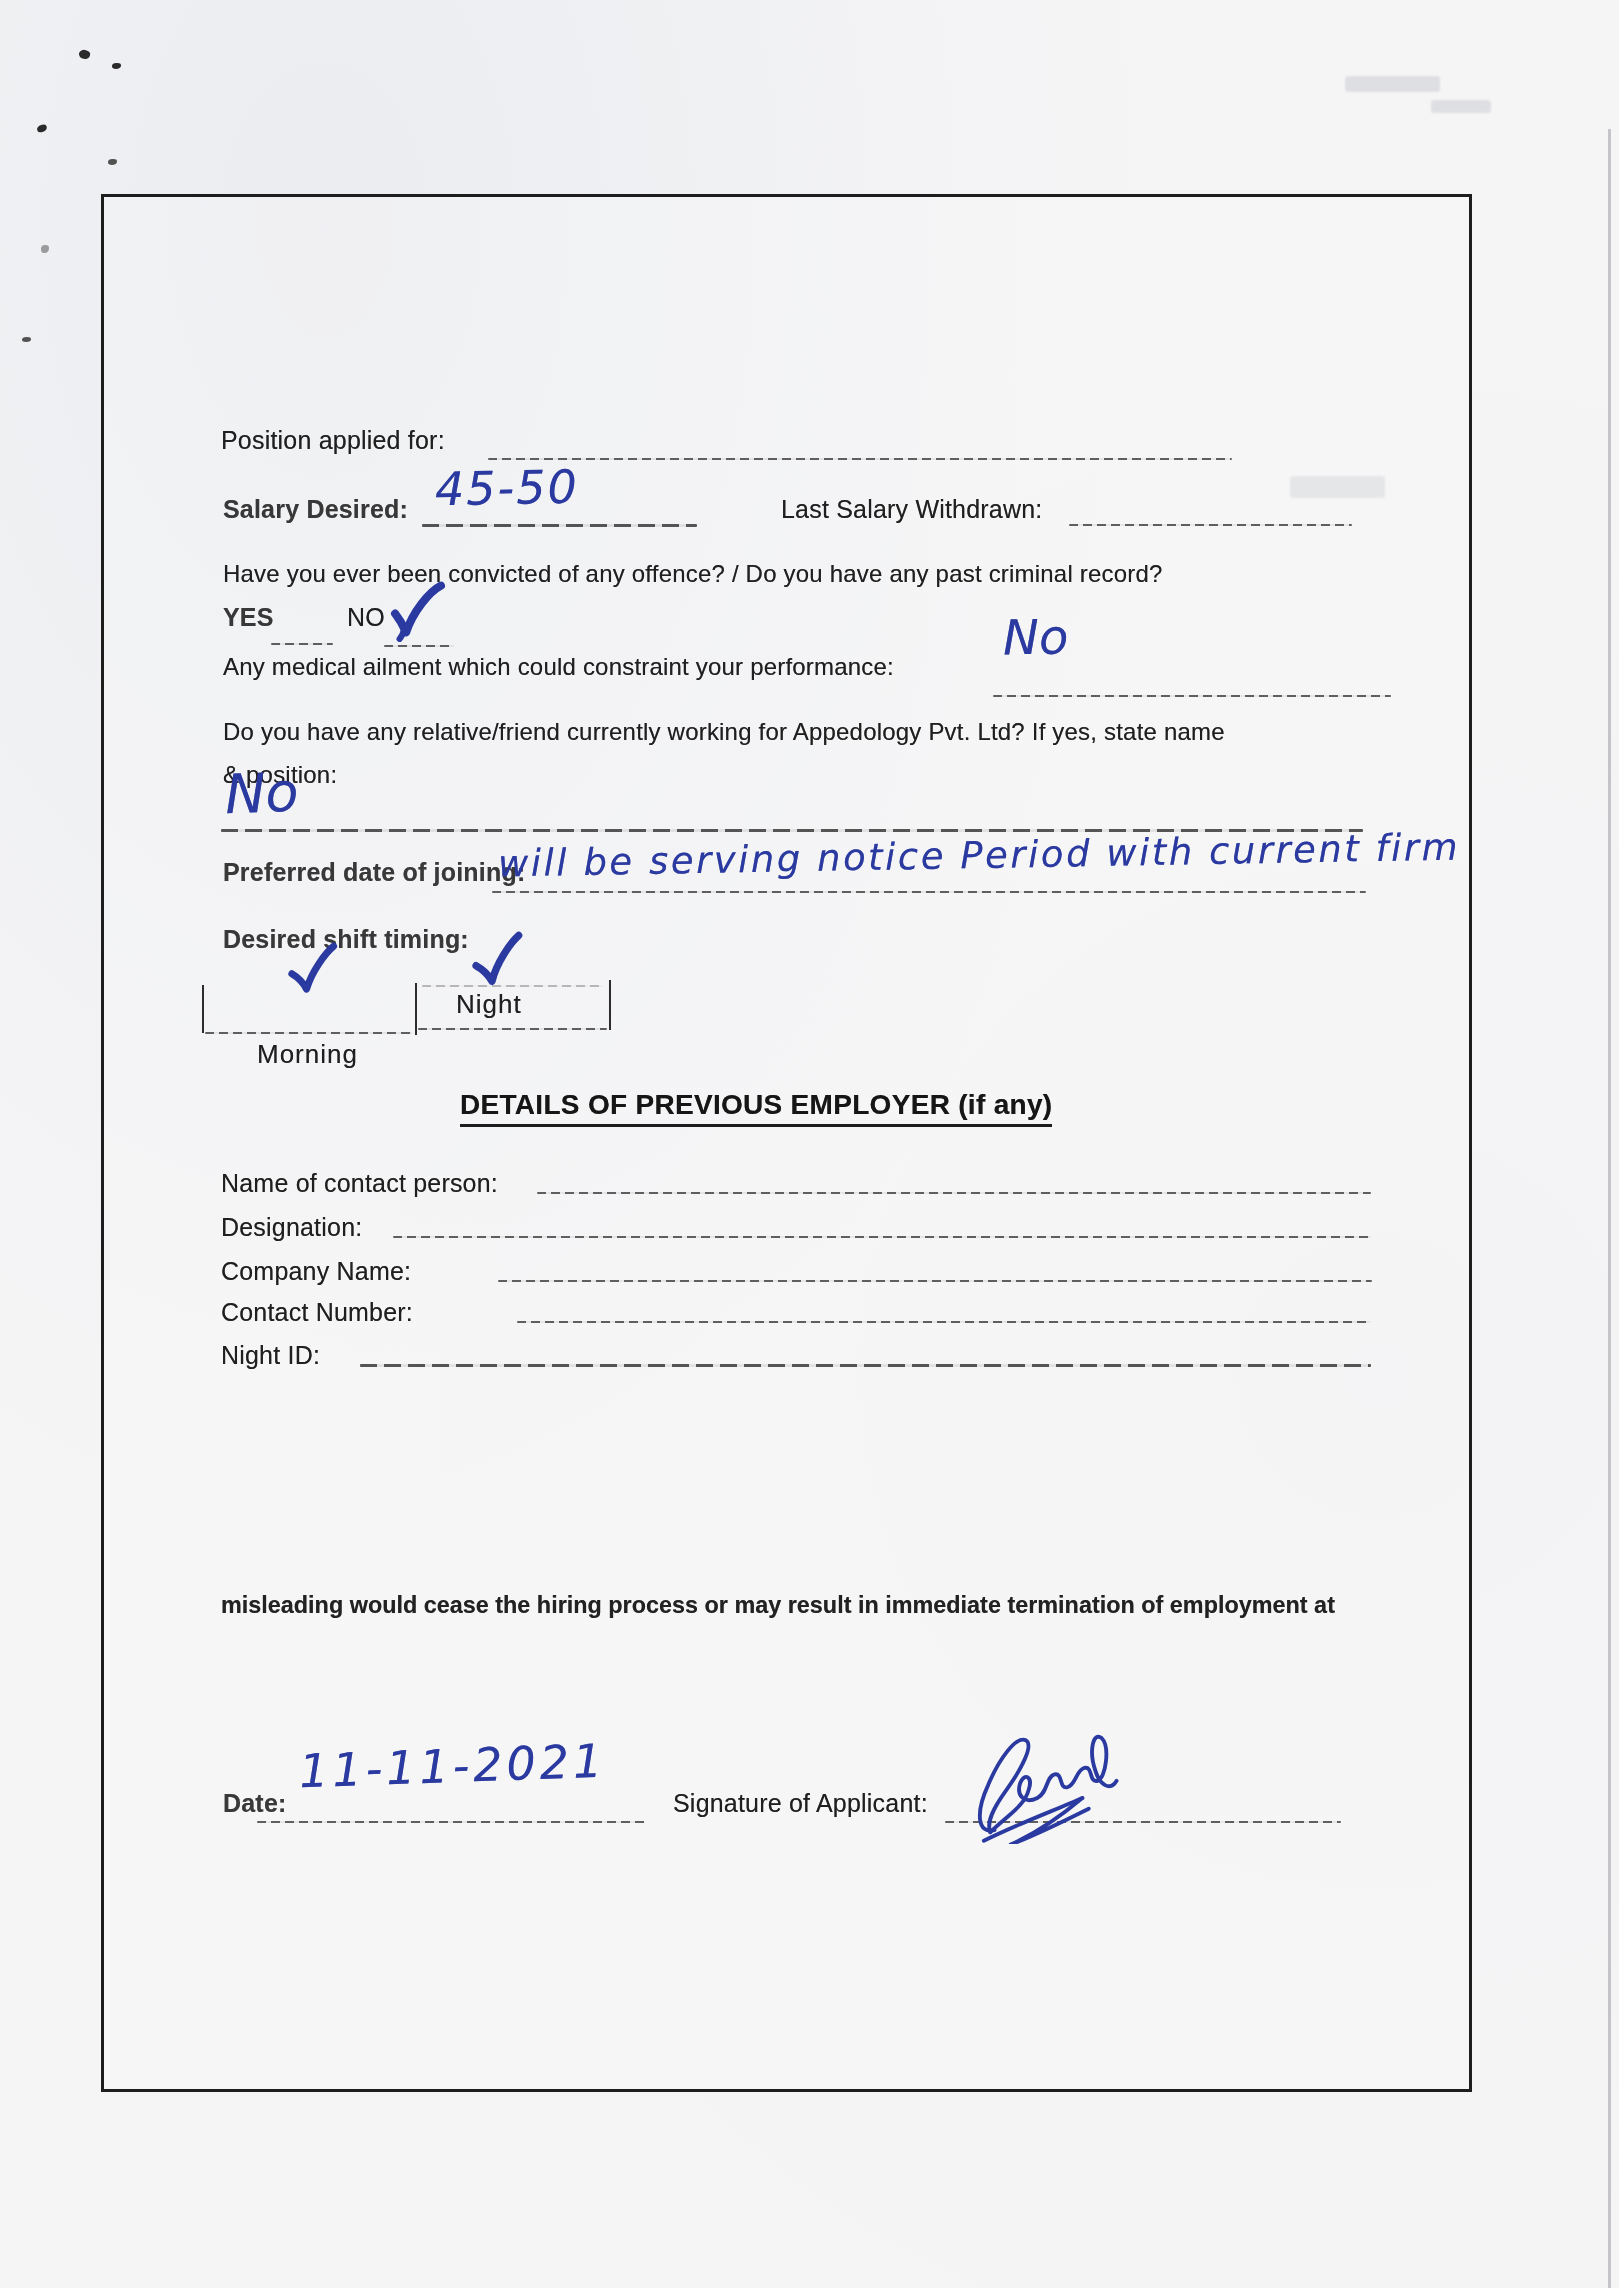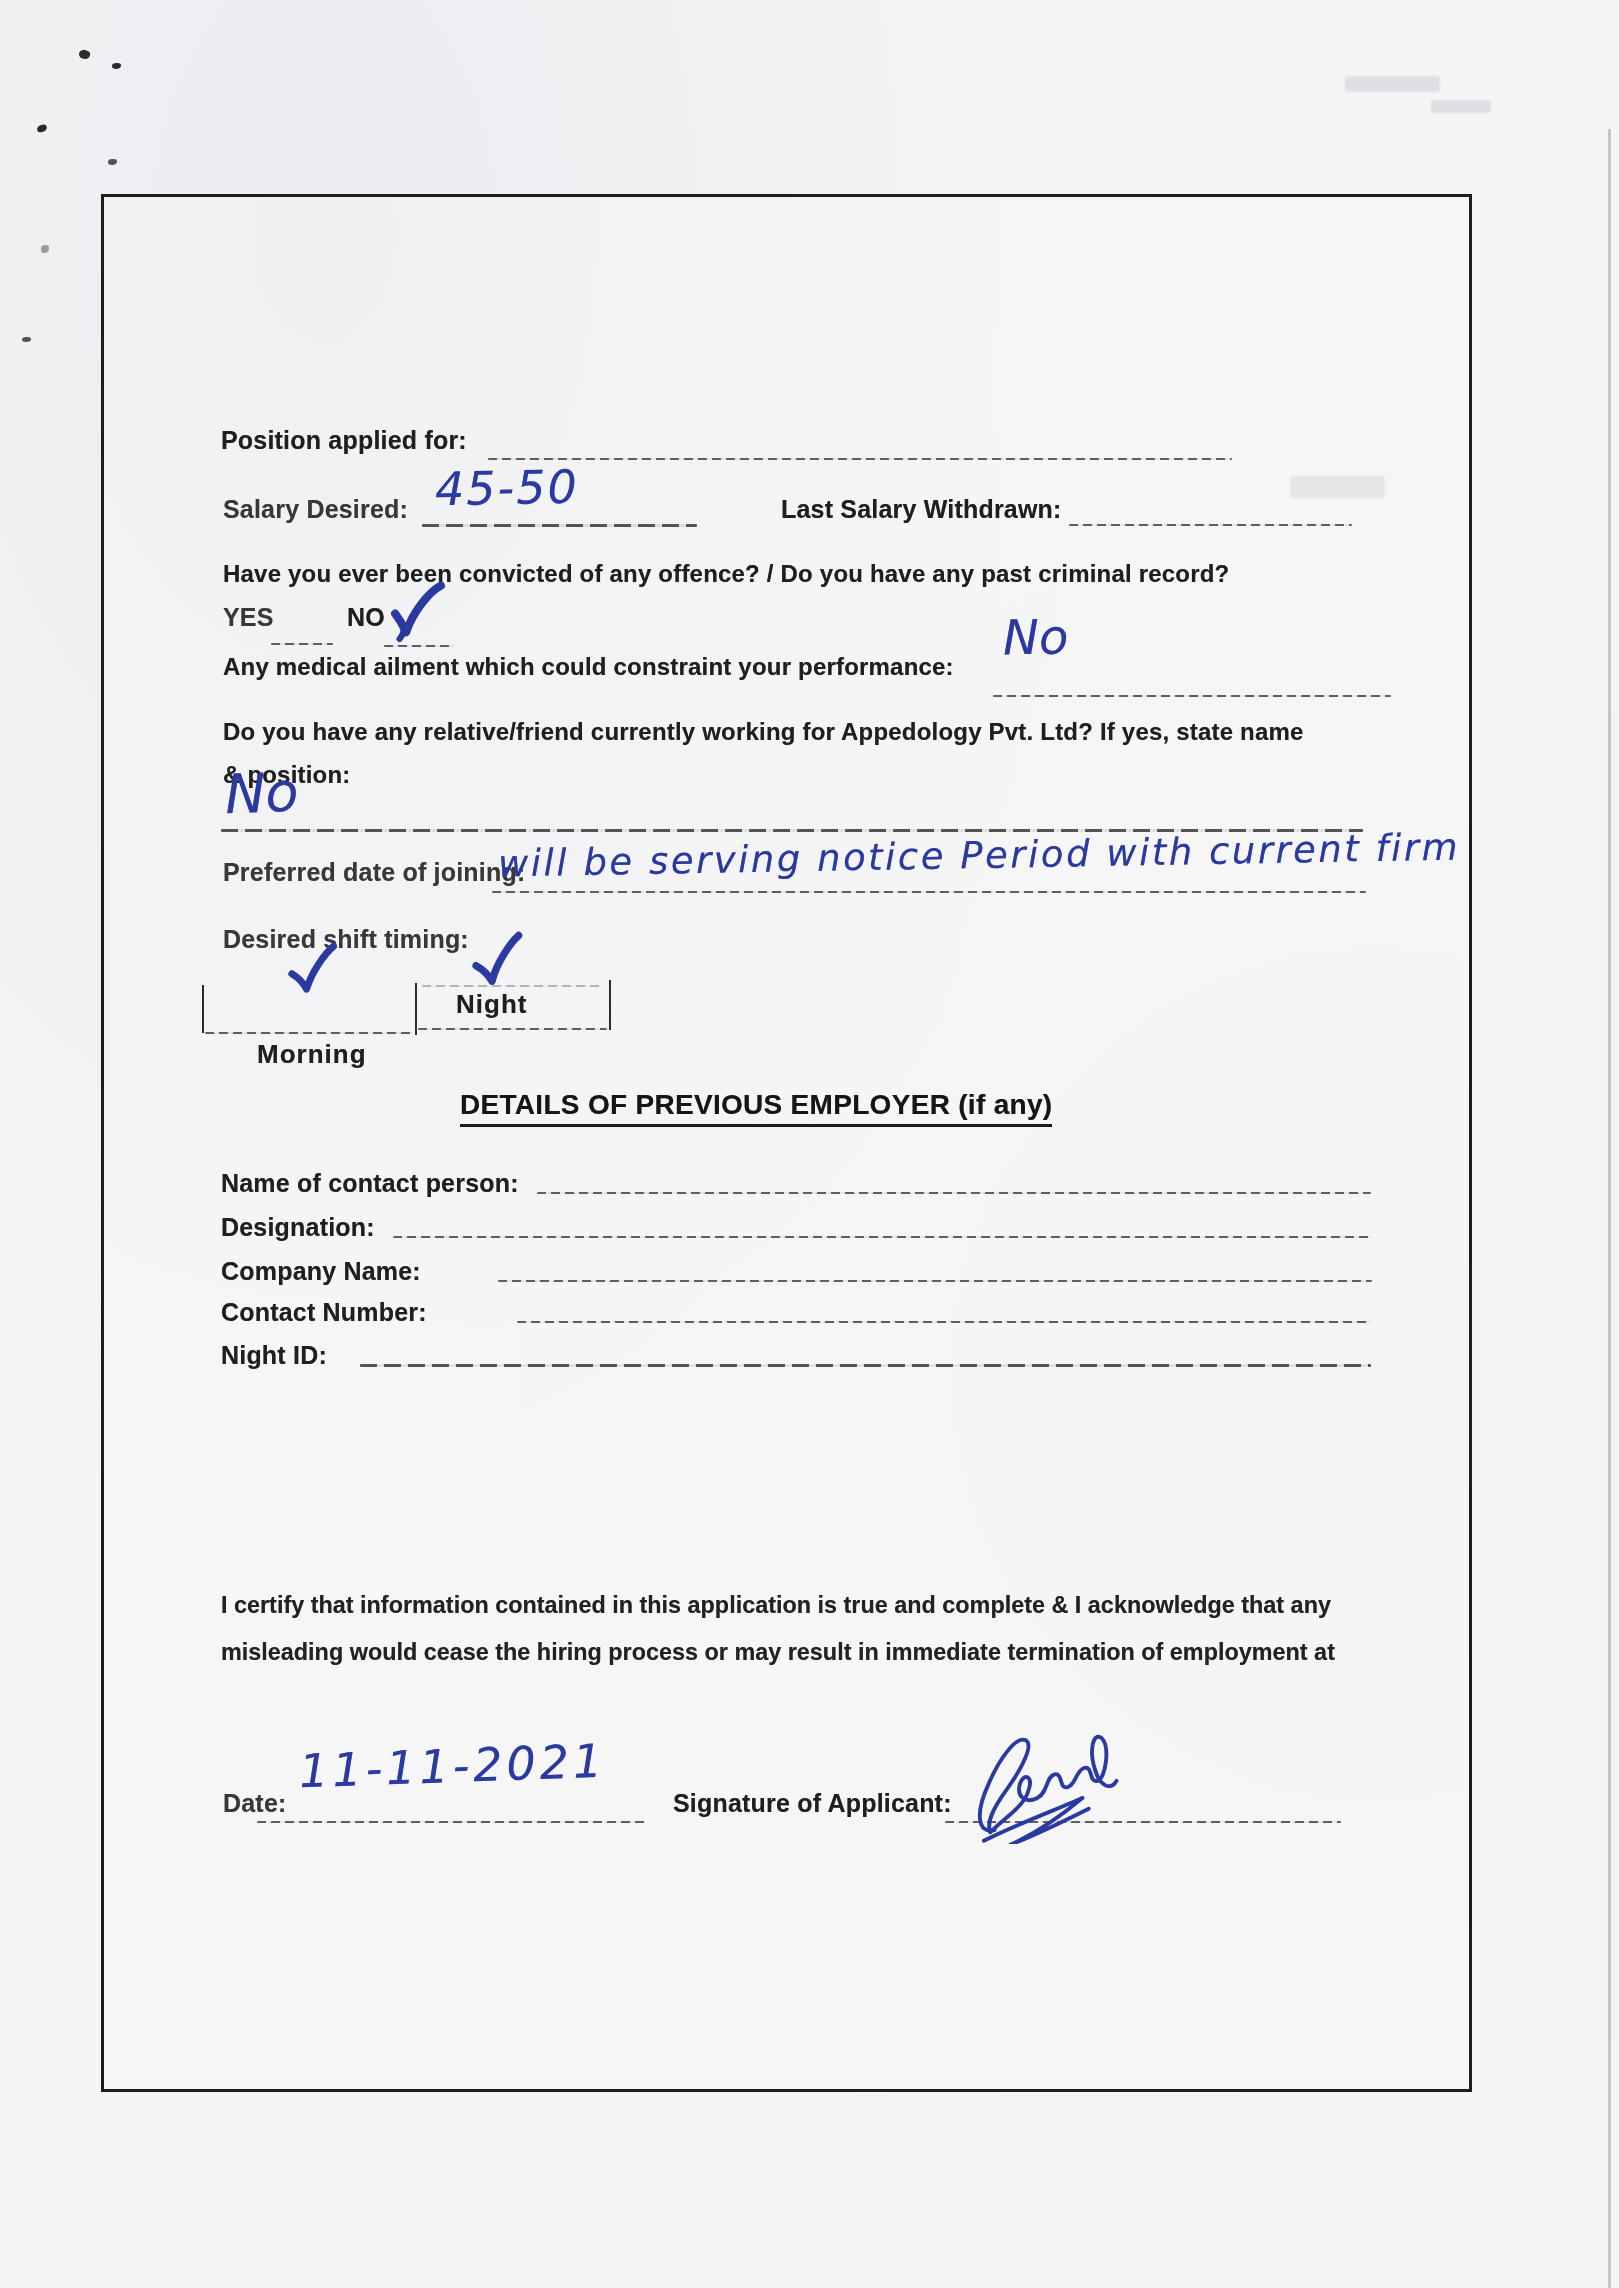--- a/index.html
+++ b/index.html
@@ -7,21 +7,21 @@
     width:1620px;height:2289px;position:relative;overflow:hidden;
     background:#f5f5f6;
     font-family:"Liberation Sans",sans-serif;
   }
   .paper-tint{position:absolute;inset:0;background:
     radial-gradient(ellipse at 20% 10%, rgba(228,230,236,.55), rgba(0,0,0,0) 45%),
     radial-gradient(ellipse at 85% 60%, rgba(240,240,243,.5), rgba(0,0,0,0) 55%);
     pointer-events:none;}
   .abs{position:absolute;}
   .lbl{
-    position:absolute;font-weight:700;color:#1f1f1f;font-size:25px;
+    position:absolute;font-weight:400;color:#1f1f1f;font-size:25px;
     letter-spacing:0.2px;white-space:nowrap;
     text-shadow:0 0 0.6px rgba(30,30,30,.55);
   }
   .lbl.light{font-weight:700;opacity:.88;}
   .dash{
     position:absolute;height:3px;border-radius:1px;opacity:.85;
     background:repeating-linear-gradient(90deg,#383838 0 17px, rgba(56,56,56,.12) 17px 24px);
   }
   .dash.fine{
     height:2px;
@@ -130,21 +130,20 @@
 <div class="lbl" style="left:221px;top:1257px;">Company Name:</div>
 <div class="dash fine" style="left:498px;top:1280px;width:874px;"></div>
 
 <div class="lbl" style="left:221px;top:1298px;">Contact Number:</div>
 <div class="dash fine" style="left:517px;top:1321px;width:854px;"></div>
 
 <div class="lbl" style="left:221px;top:1341px;">Night ID:</div>
 <div class="dash" style="left:360px;top:1364px;width:1011px;"></div>
 
 <div class="cert" style="left:221px;top:1582px;">
-  <div>I certify that information contained in this application is true and complete &amp; I acknowledge that any</div>
   <div>misleading would cease the hiring process or may result in immediate termination of employment at</div>
 </div>
 
 <div class="lbl light" style="left:223px;top:1789px;">Date:</div>
 <div class="hw" style="left:299px;top:1739px;font-size:46px;letter-spacing:4px;transform:rotate(-2deg);">11-11-2021</div>
 <div class="dash fine" style="left:257px;top:1821px;width:388px;"></div>
 
 <div class="lbl" style="left:673px;top:1789px;">Signature of Applicant:</div>
 <div class="dash fine" style="left:945px;top:1821px;width:396px;"></div>
 <svg class="abs" style="left:947px;top:1723px;" width="215" height="121" viewBox="0 0 200 113">

